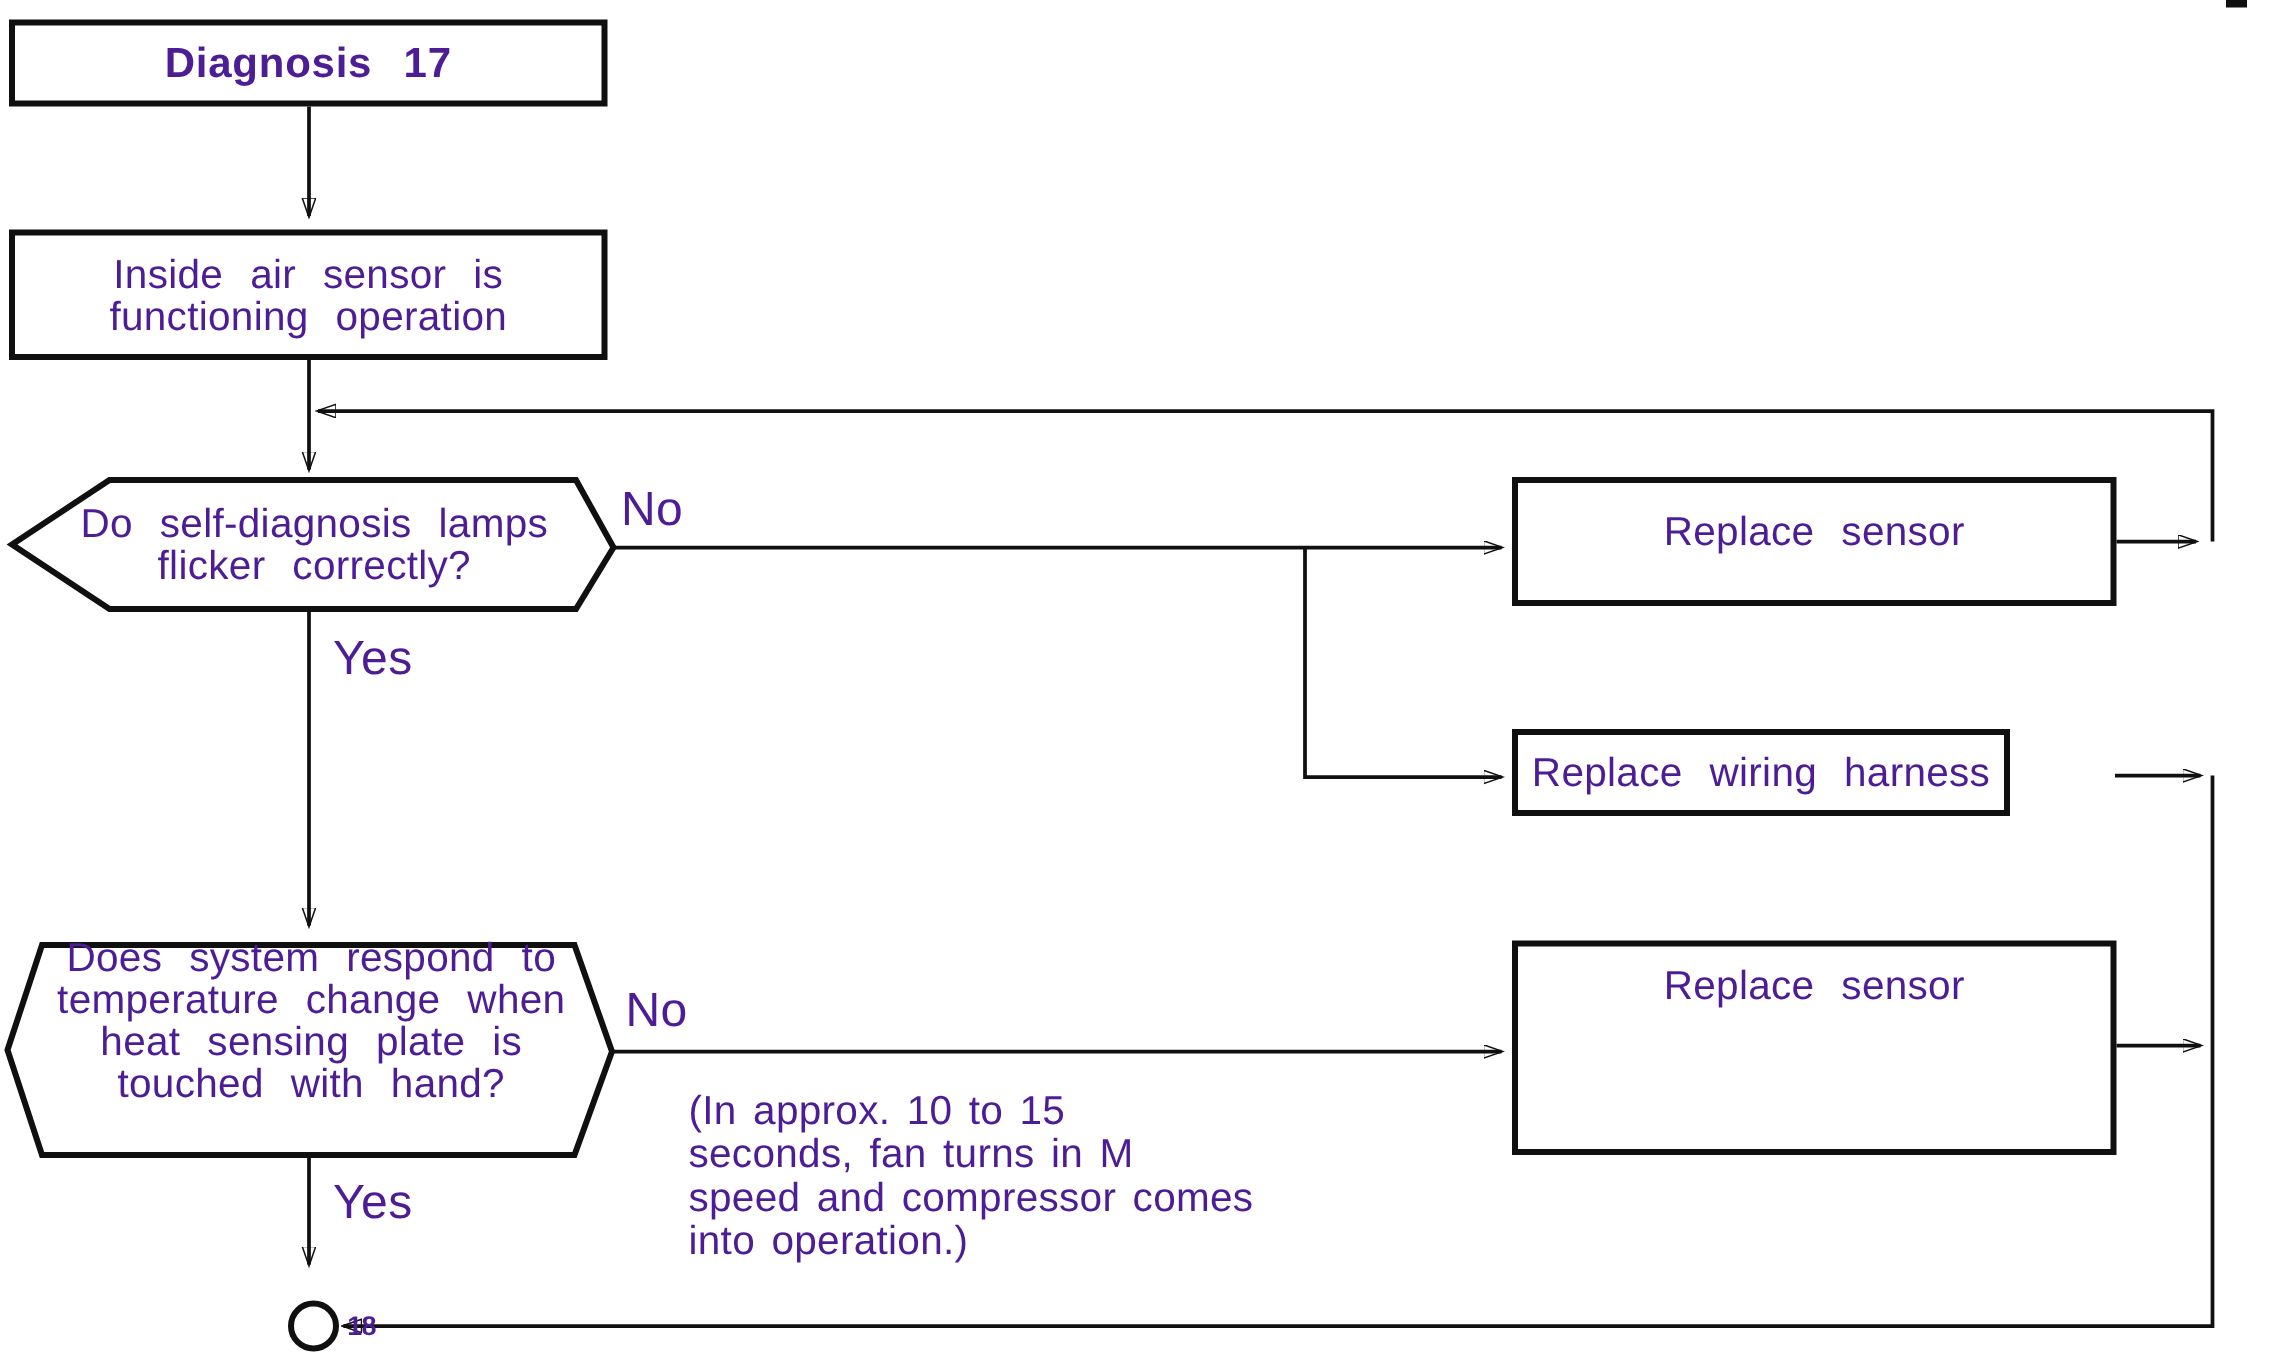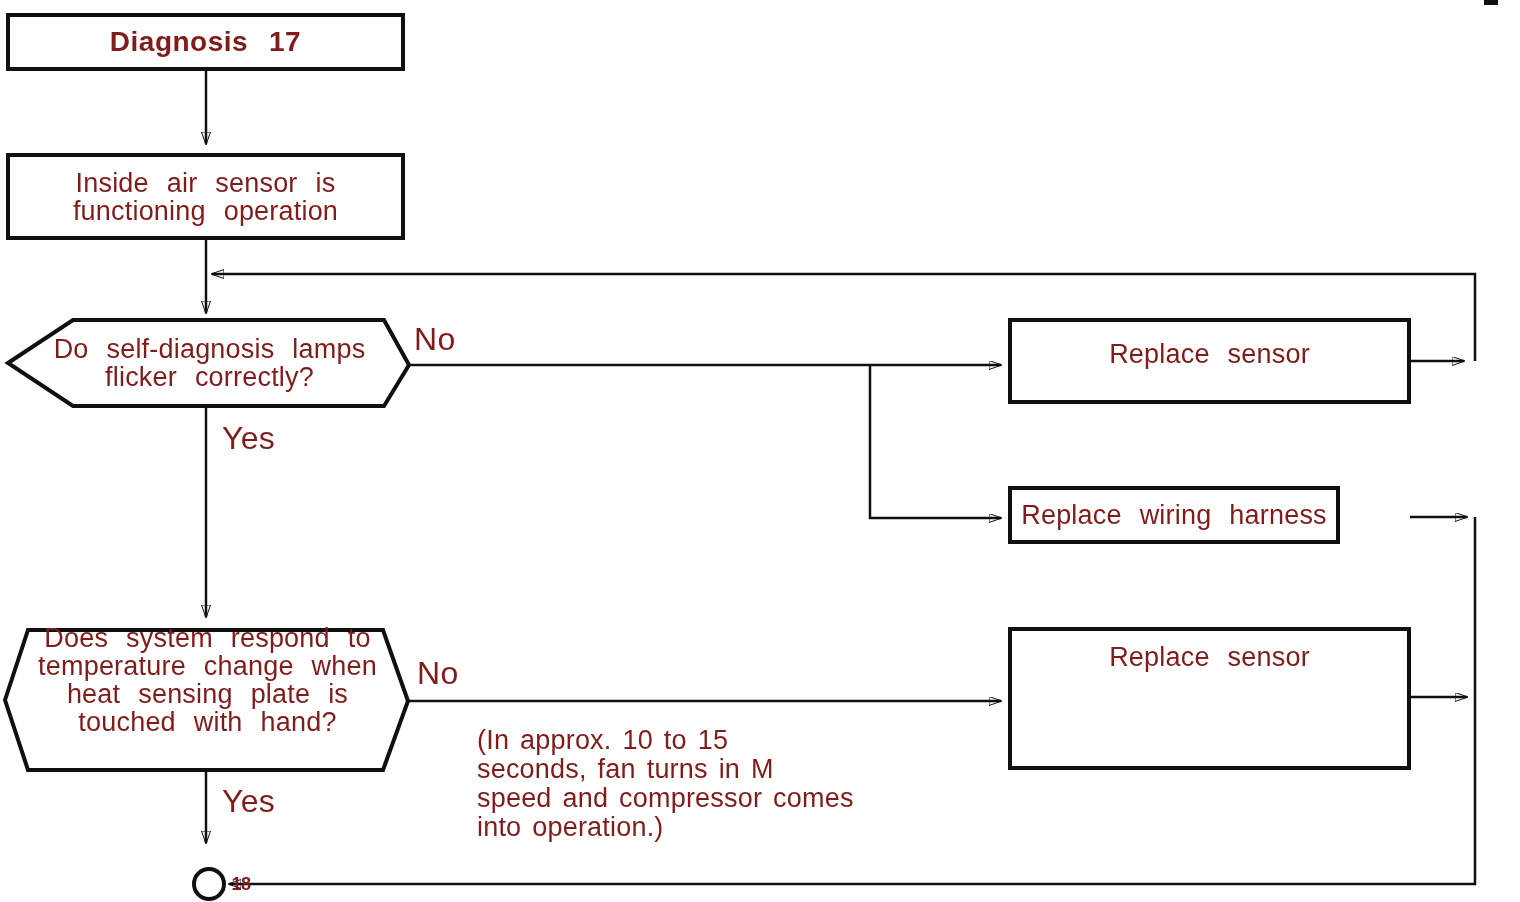--- a/index.html
+++ b/index.html
@@ -1,18 +1,18 @@
 <!DOCTYPE html>
 <html><head>
 <meta charset="utf-8">
 <style>
   html,body{margin:0;padding:0;background:#ffffff;}
   .stage{
     position:relative;width:1520px;height:902px;background:#ffffff;overflow:hidden;
-    font-family:"Liberation Sans","DejaVu Sans",sans-serif;color:#7f1d1d;
+    font-family:"Liberation Sans","DejaVu Sans",sans-serif;color:#4c1d95;
   }
   .wires{position:absolute;left:0;top:0;width:1520px;height:902px;}
   .wires path, .wires polygon, .wires circle{fill:none;stroke:#101010;}
   .wires .edge{stroke-width:2.5px;}
   .wires .shape{stroke-width:4px;fill:#ffffff;}
   .box{
     position:absolute;box-sizing:border-box;border:4px solid #101010;background:#ffffff;
     display:flex;align-items:center;justify-content:center;text-align:center;
   }
   .nodetext{
@@ -97,21 +97,21 @@
 temperature change when
 heat sensing plate is
 touched with hand?</span>
   </div>
 
   <div class="branch-label" style="left:414px;top:321px;">No</div>
   <div class="branch-label" style="left:222px;top:420px;">Yes</div>
   <div class="branch-label" style="left:417px;top:655px;">No</div>
   <div class="branch-label" style="left:222px;top:783px;">Yes</div>
 
-  <div class="note" style="left:477px;top:726px;width:430px;">(In approx. 10 to 15
+  <div class="note" style="left:459px;top:726px;width:430px;">(In approx. 10 to 15
 seconds, fan turns in M
 speed and compressor comes
 into operation.)</div>
 
   <div class="connector-label" style="left:193px;top:869px;width:32px;height:30px;padding-left:32px;">18</div>
 
   <div class="corner-mark" style="left:1484px;top:0;width:14px;height:5px;"></div>
 
 </div>
 

